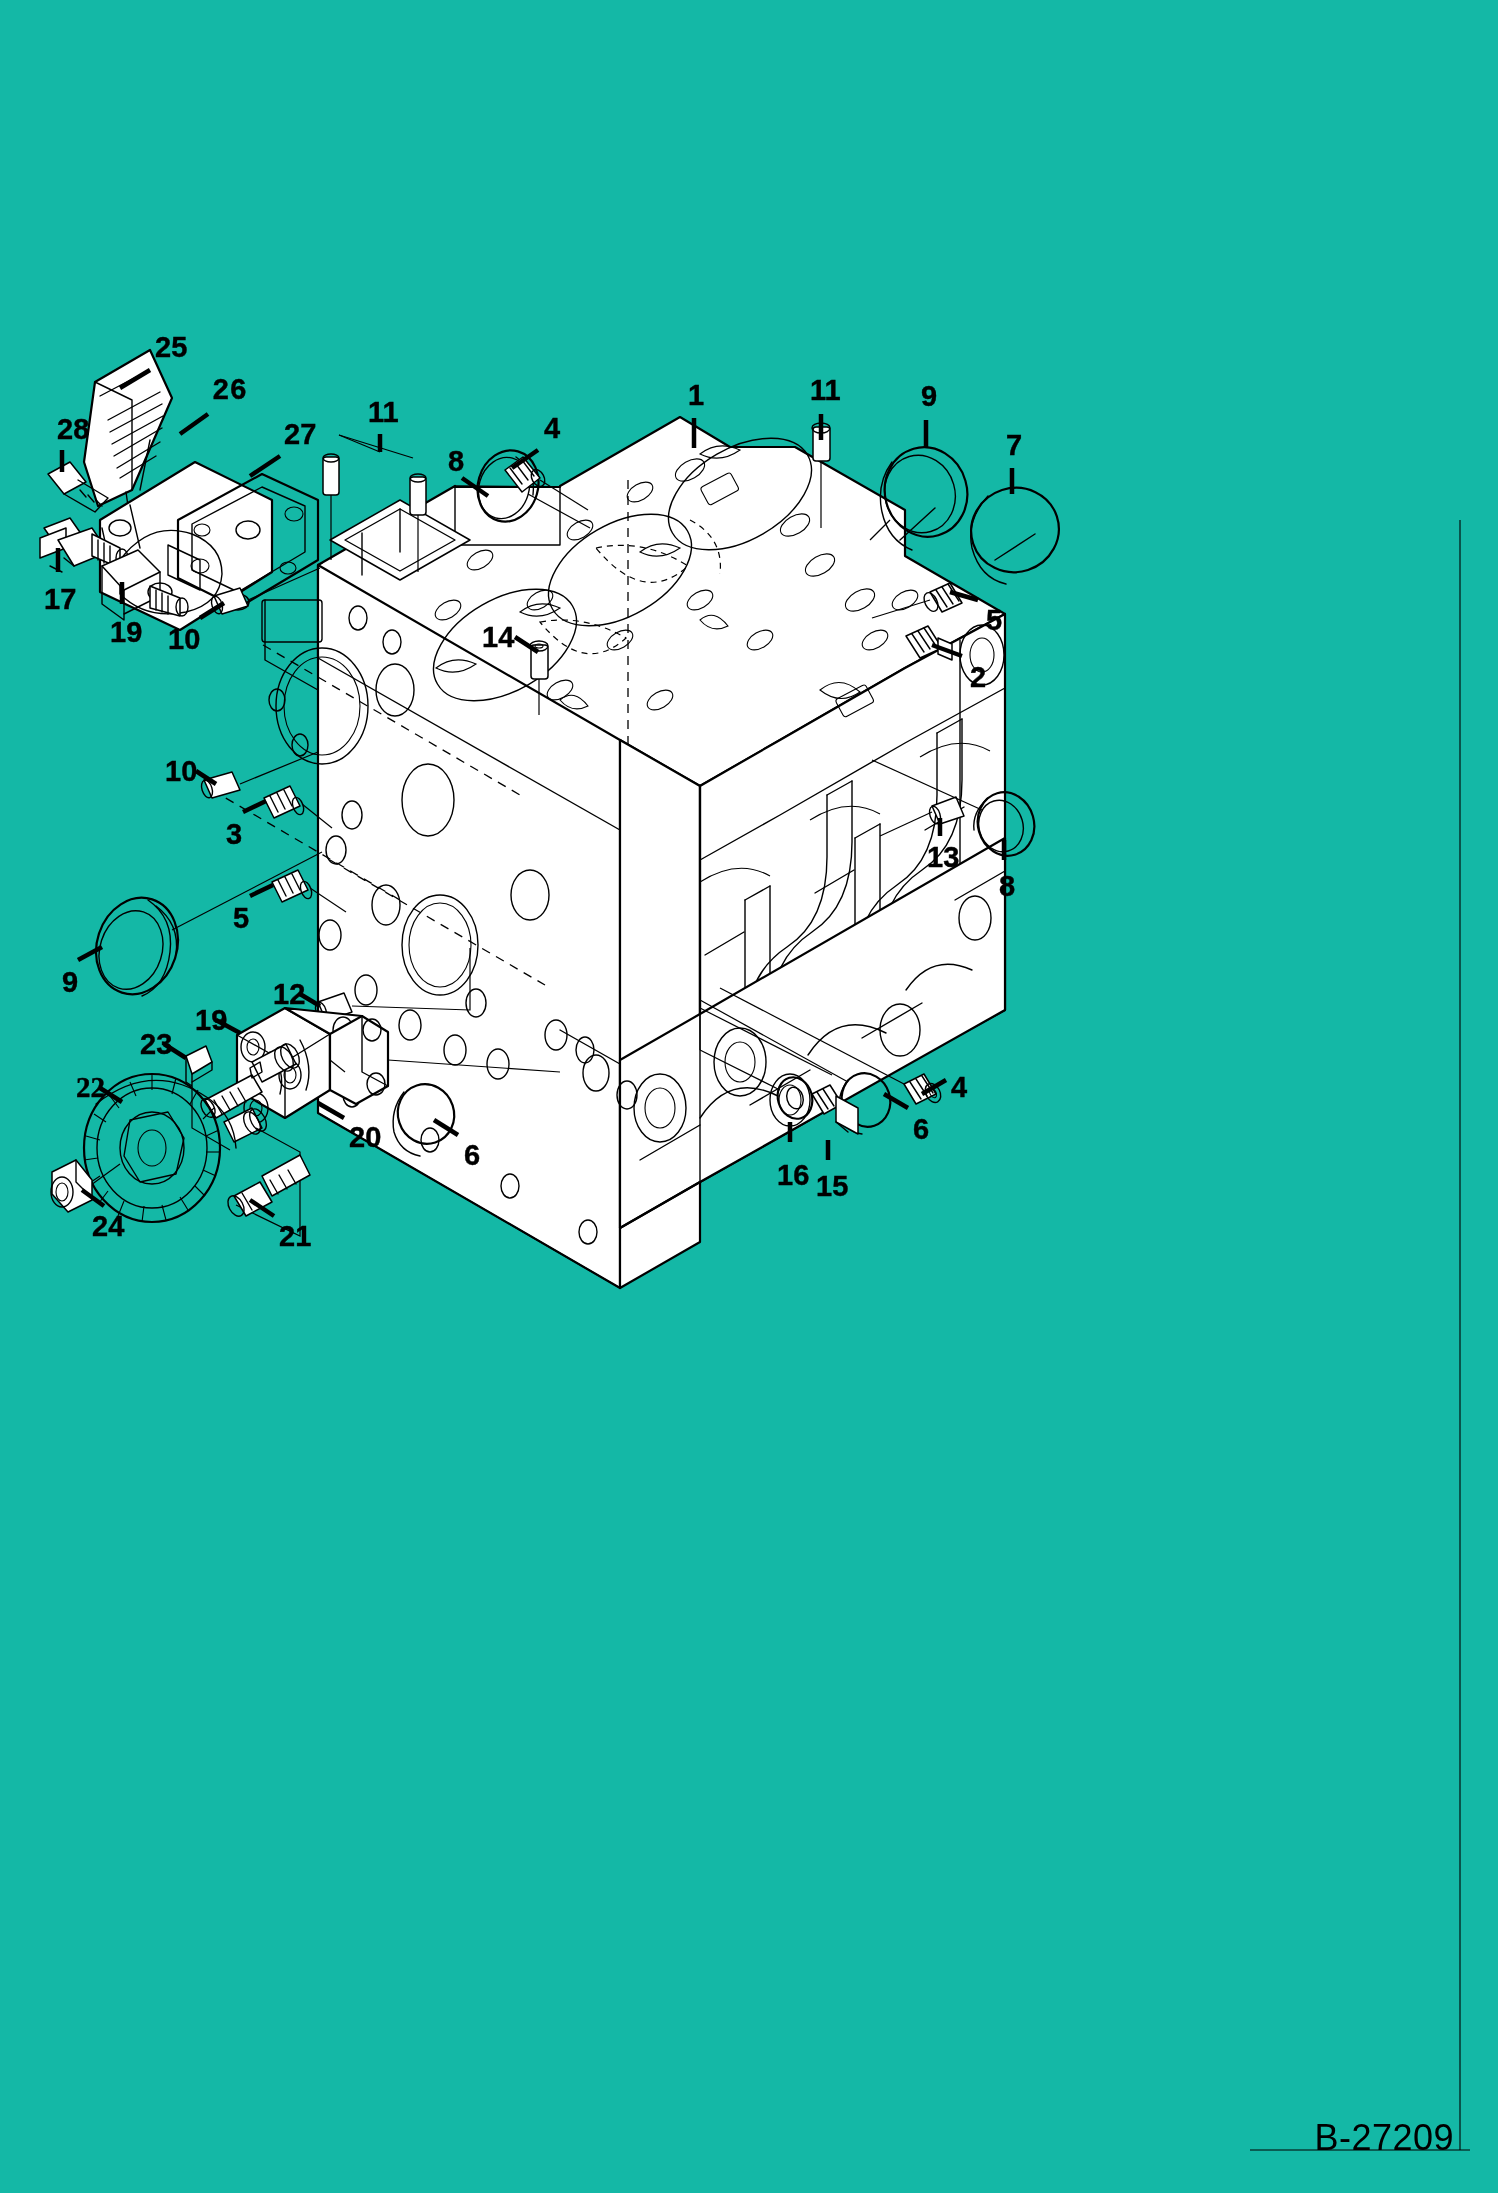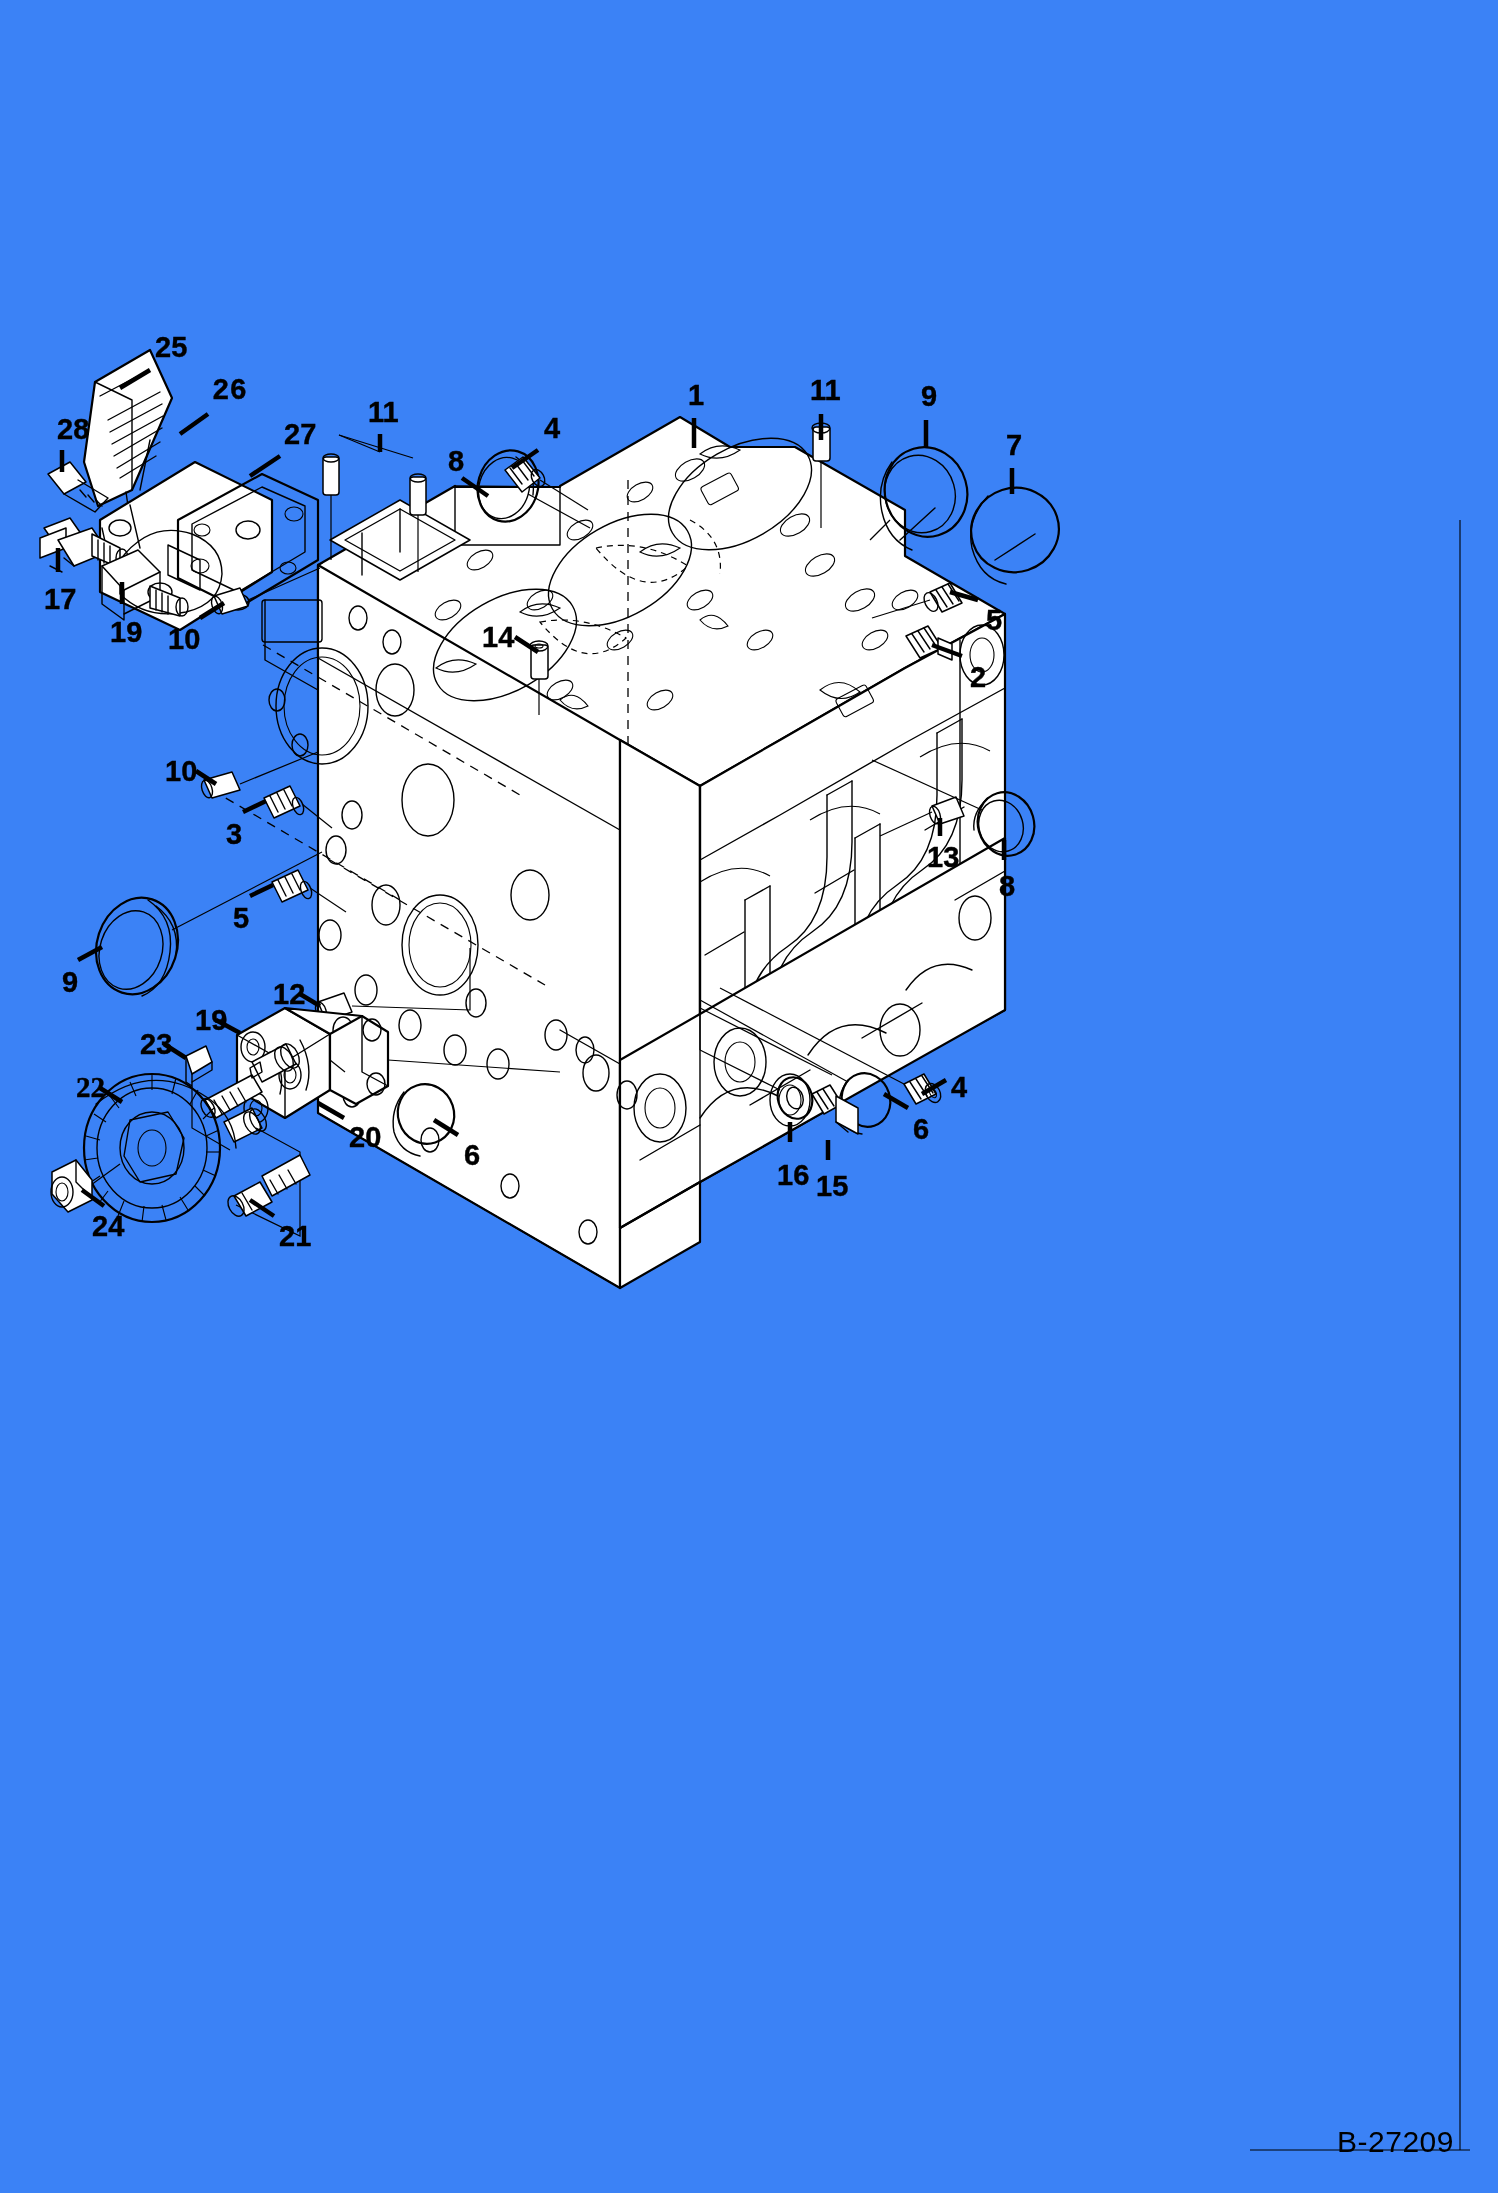--- a/index.html
+++ b/index.html
@@ -7,21 +7,21 @@
     padding: 0;
     background: #ffffff;
   }
   body {
     font-family: "Liberation Sans", sans-serif;
   }
   #page {
     position: relative;
     width: 1498px;
     height: 2193px;
-    background: #3b82f6;
+    background: #14b8a6;
     overflow: hidden;
   }
   #diagram-svg {
     position: absolute;
     left: 0;
     top: 0;
     width: 1498px;
     height: 2193px;
   }
   .callout-label {
@@ -32,21 +32,21 @@
     color: #000000;
     line-height: 1;
     white-space: nowrap;
     -webkit-text-stroke: 0.4px #000;
   }
   #drawing-number {
     position: absolute;
     right: 44px;
     bottom: 34px;
     font-family: "Liberation Sans", sans-serif;
-    font-size: 30px;
+    font-size: 36px;
     font-weight: normal;
     color: #000000;
     letter-spacing: 0.5px;
   }
 </style>
 </head>
 <body>
 
 <div id="page">
 

